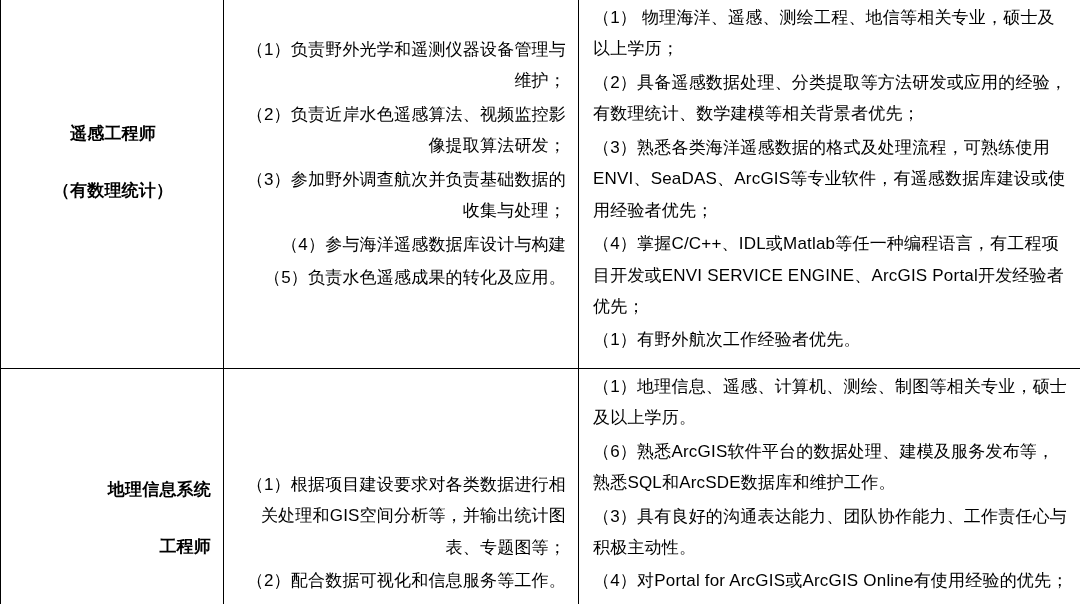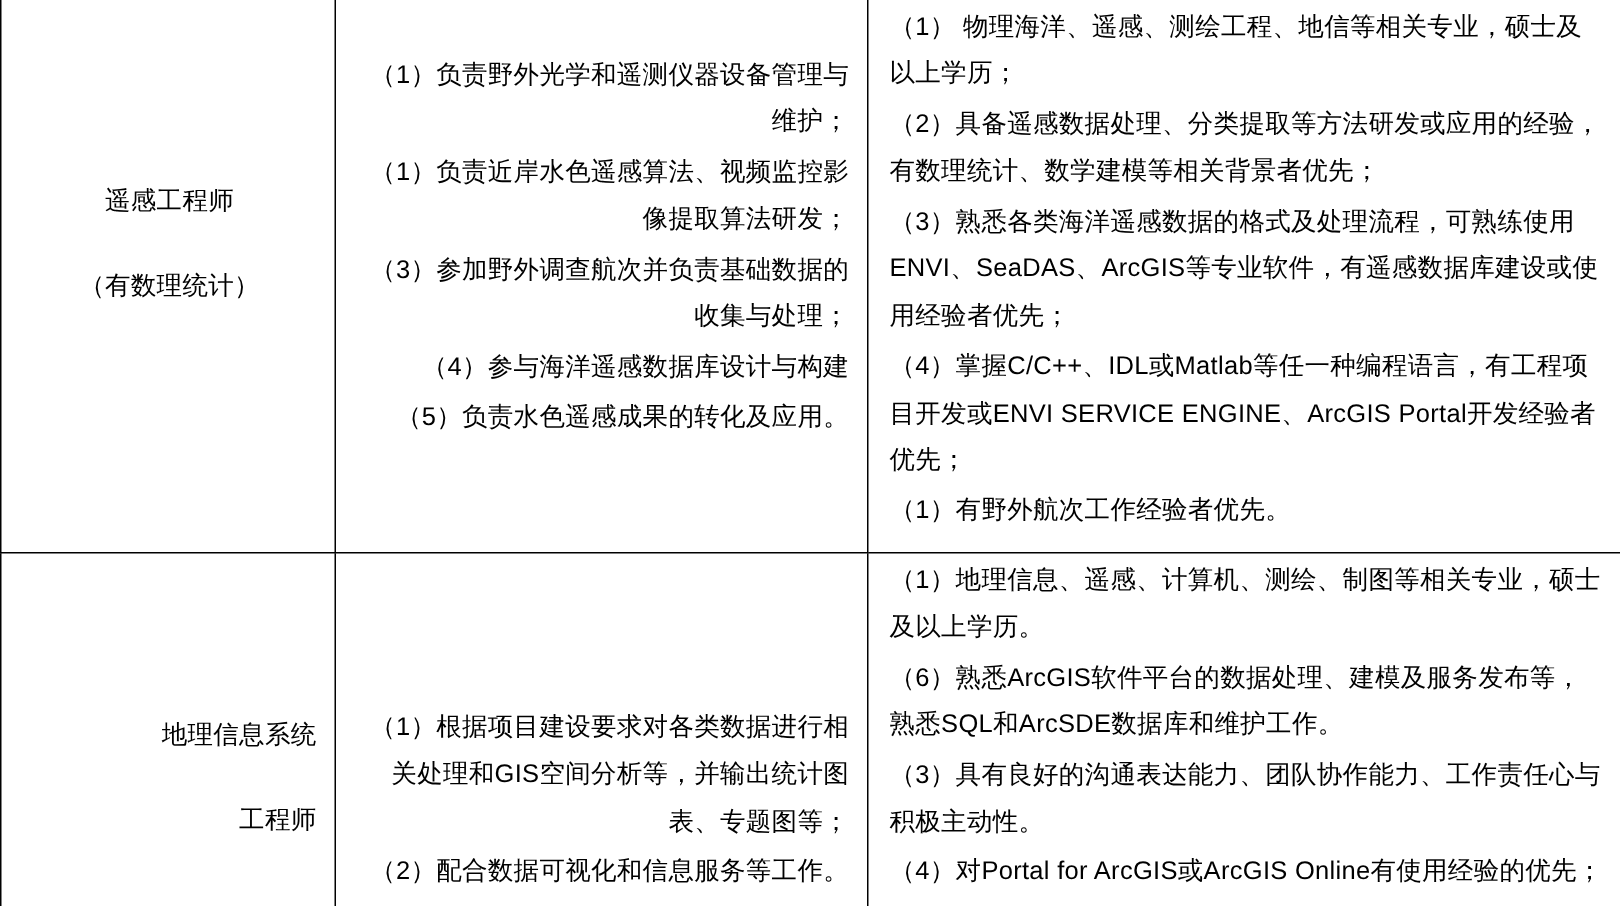--- a/index.html
+++ b/index.html
@@ -36,20 +36,21 @@
   }
   .cell-inner {
     padding: 10px 12px 10px 14px;
     font-size: 17px;
     line-height: 1.85;
     letter-spacing: 0.2px;
   }
   .role-cell .cell-inner {
     text-align: center;
     padding-top: 0;
+    font-weight: bold;
   }
   .role-line {
     display: block;
     white-space: nowrap;
   }
   .role-line.sub {
     margin-top: 26px;
   }
   .row-1 .role-cell .cell-inner {
     padding-top: 118px;
@@ -97,21 +98,21 @@
     <tr class="row-1">
       <td class="col-role role-cell">
         <div class="cell-inner">
           <span class="role-line">遥感工程师</span>
           <span class="role-line sub">（有数理统计）</span>
         </div>
       </td>
       <td class="col-duty duty-cell">
         <div class="cell-inner">
           <p class="para">（1）负责野外光学和遥测仪器设备管理与维护；</p>
-          <p class="para">（1）负责近岸水色遥感算法、视频监控影像提取算法研发；</p>
+          <p class="para">（2）负责近岸水色遥感算法、视频监控影像提取算法研发；</p>
           <p class="para">（3）参加野外调查航次并负责基础数据的收集与处理；</p>
           <p class="para">（4）参与海洋遥感数据库设计与构建</p>
           <p class="para">（5）负责水色遥感成果的转化及应用。</p>
         </div>
       </td>
       <td class="col-req req-cell">
         <div class="cell-inner">
           <p class="para">（1） 物理海洋、遥感、测绘工程、地信等相关专业，硕士及以上学历；</p>
           <p class="para">（2）具备遥感数据处理、分类提取等方法研发或应用的经验，有数理统计、数学建模等相关背景者优先；</p>
           <p class="para">（3）熟悉各类海洋遥感数据的格式及处理流程，可熟练使用ENVI、SeaDAS、ArcGIS等专业软件，有遥感数据库建设或使用经验者优先；</p>

